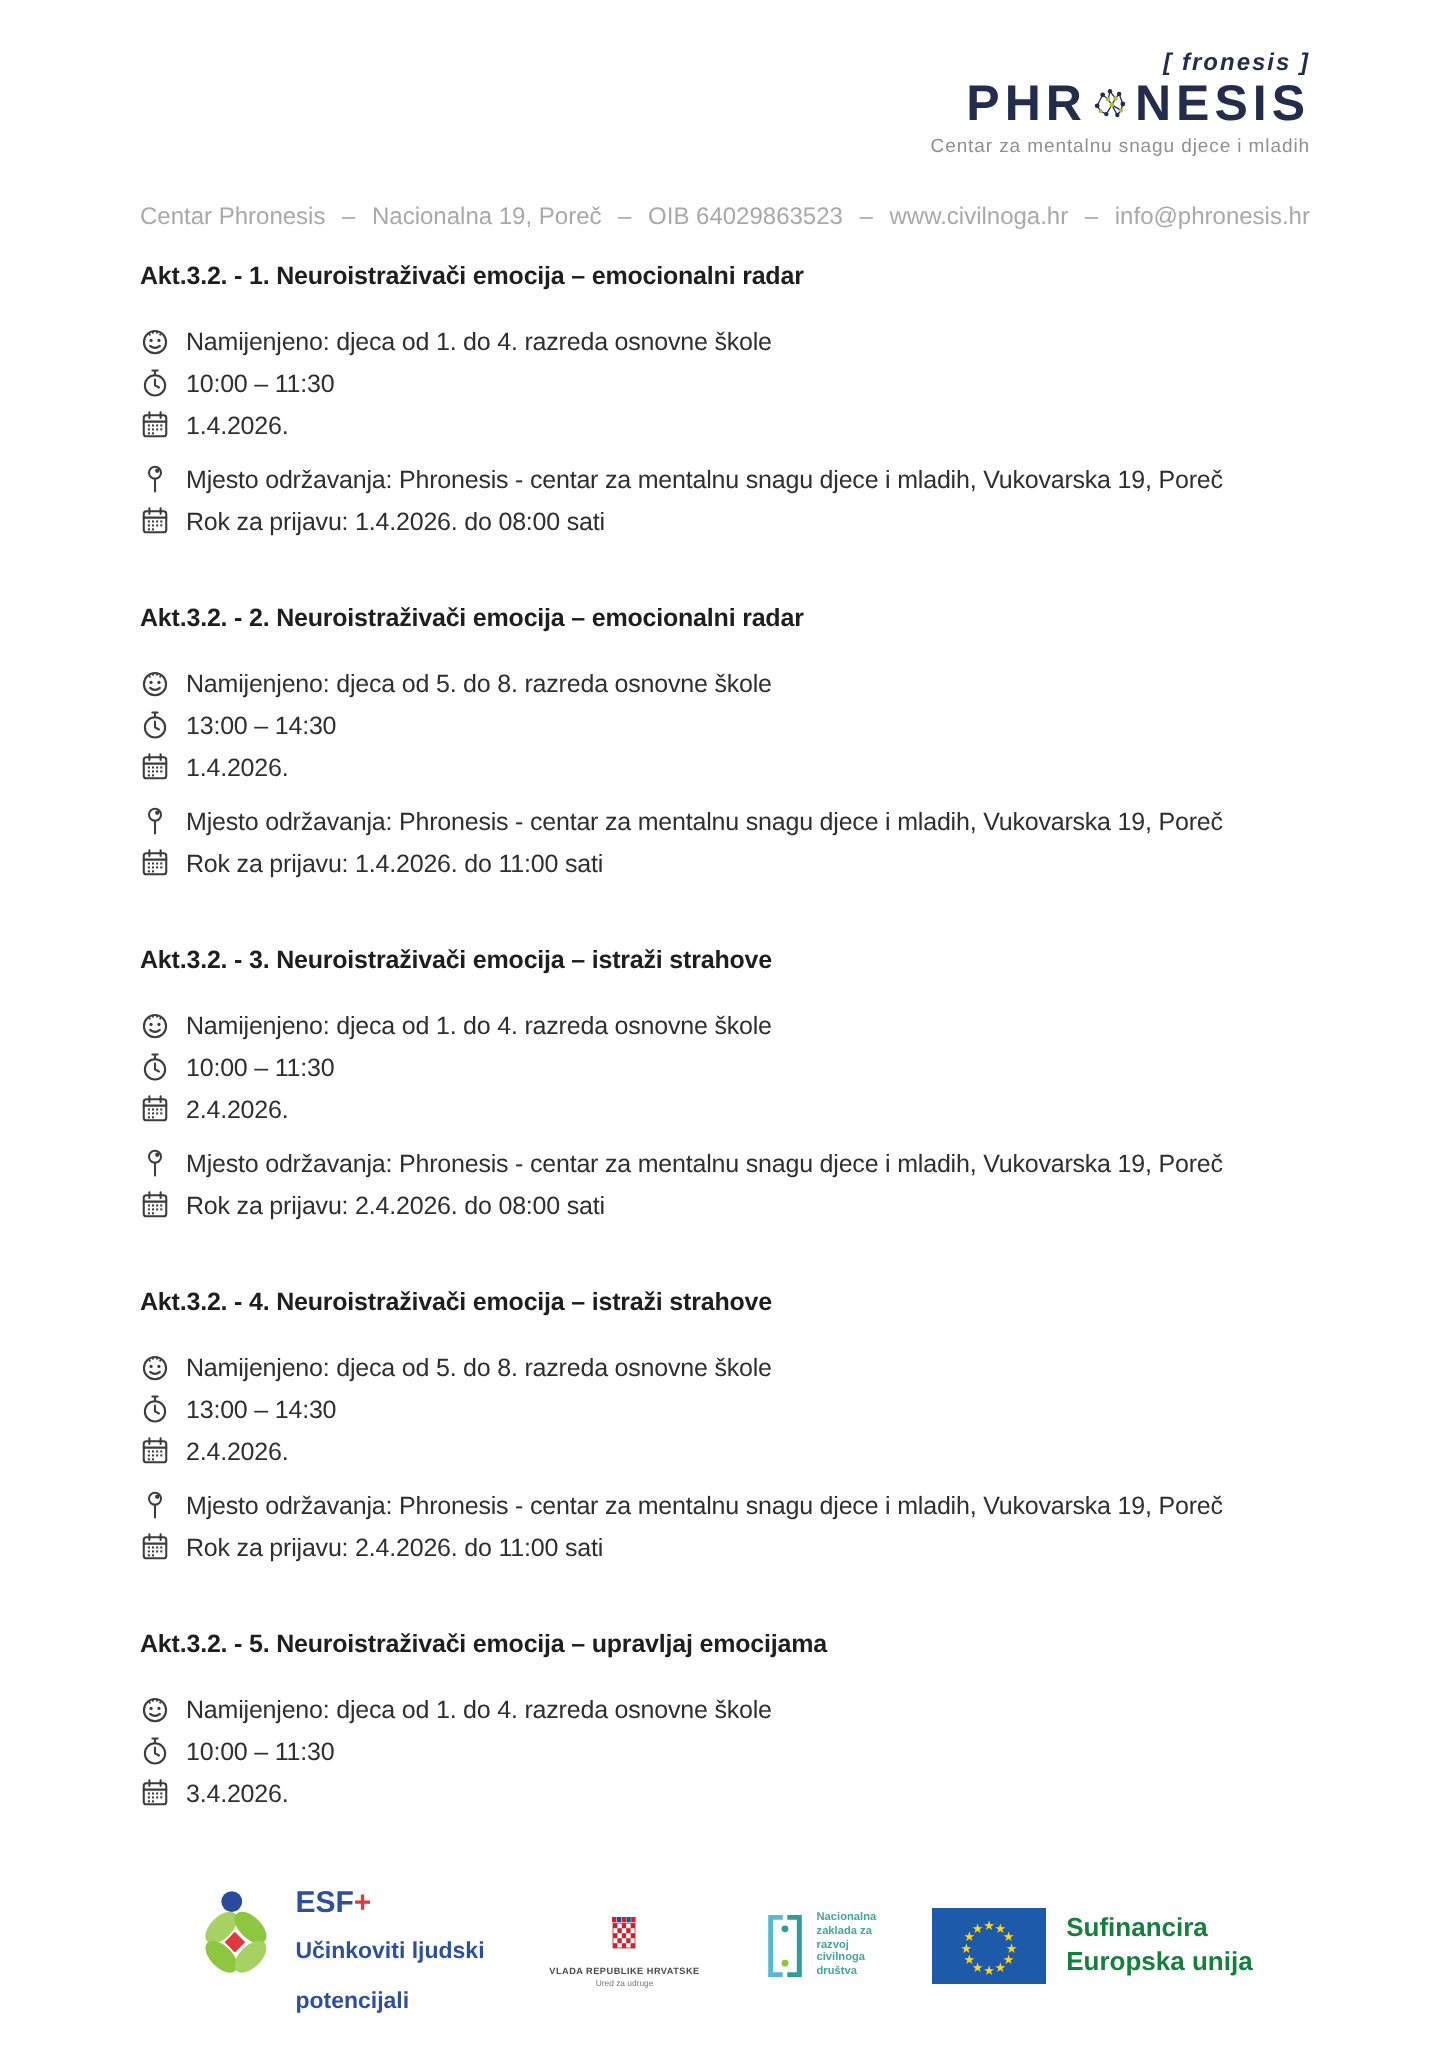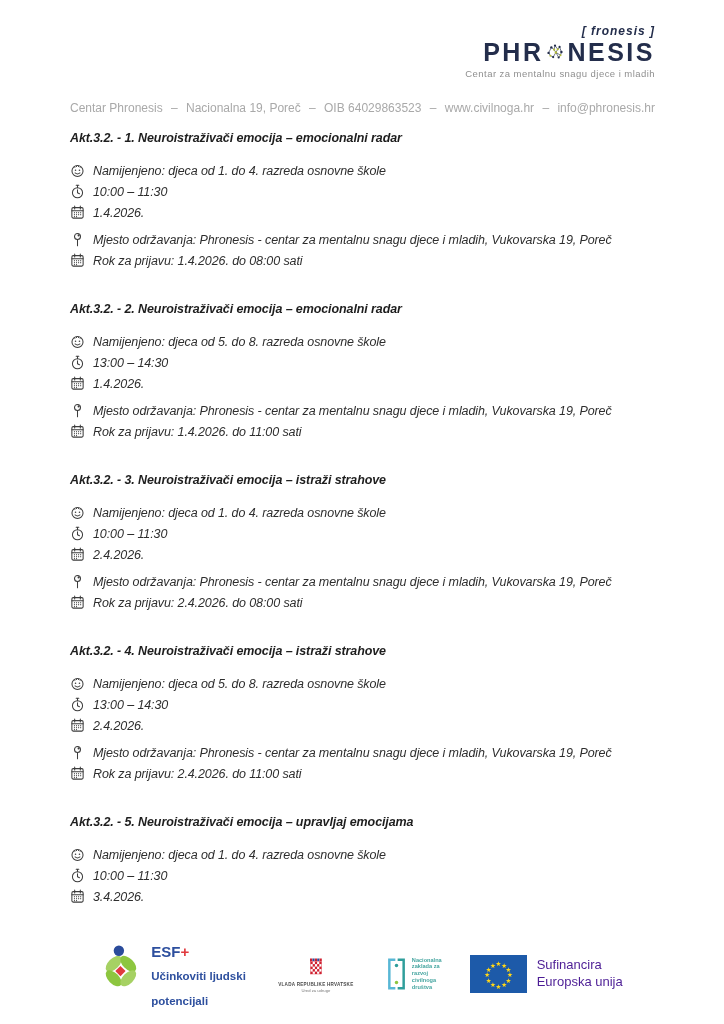--- a/index.html
+++ b/index.html
@@ -33,21 +33,21 @@
     font-weight: 400;
   }
 
   .contact-line {
     position: absolute; top: 101px; left: 70px; right: 69px;
     display: flex; justify-content: space-between; align-items: baseline;
     font-size: 12px; color: #a9a9a9; white-space: nowrap;
   }
 
   
-  .content { position: absolute; top: 131px; left: 70px; right: 58px; font-style: italic; }
+  .content { position: absolute; top: 131px; left: 70px; right: 58px; }
   .activity { margin-bottom: 31px; }
   .act-title {
     margin: 0 0 15px 0;
     font-size: 12.5px; font-weight: 700; color: #1e1e1e;
     letter-spacing: -0.1px;
   }
   .row {
     display: flex; align-items: center; gap: 8px;
     height: 21px; font-size: 12.5px; color: #2e2e2e; letter-spacing: -0.1px;
     white-space: nowrap;
@@ -70,21 +70,21 @@
   .logo-vlada { display: flex; flex-direction: column; align-items: center; width: 84px; }
   .vlada-line1 { font-size: 4.6px; color: #4a4a4a; font-weight: 700; letter-spacing: 0.25px; margin-top: 3px; white-space: nowrap; }
   .vlada-line2 { font-size: 4.2px; color: #7a7a7a; margin-top: 1px; }
 
   .logo-zaklada { display: flex; align-items: flex-start; gap: 5px; }
   .zaklada-text { line-height: 6.8px; padding-top: 1px; }
   .zaklada-line { font-size: 5.6px; color: #45a5a0; font-weight: 700; }
 
   .logo-eu { display: flex; align-items: flex-start; gap: 10px; }
   .eu-text { line-height: 17px; padding-top: 1px; }
-  .eu-line { font-size: 13px; font-weight: 400; color: #4c1d95; }
+  .eu-line { font-size: 13px; font-weight: 700; color: #15803d; }
 </style>
 </head>
 <body>
 
 <header class="header-logo">
   <div class="logo-tagline">[ fronesis ]</div>
   <div class="logo-brand">
     <span>PHR</span>
     <span class="brain-icon">
       <svg viewBox="0 0 24 24" aria-hidden="true">

